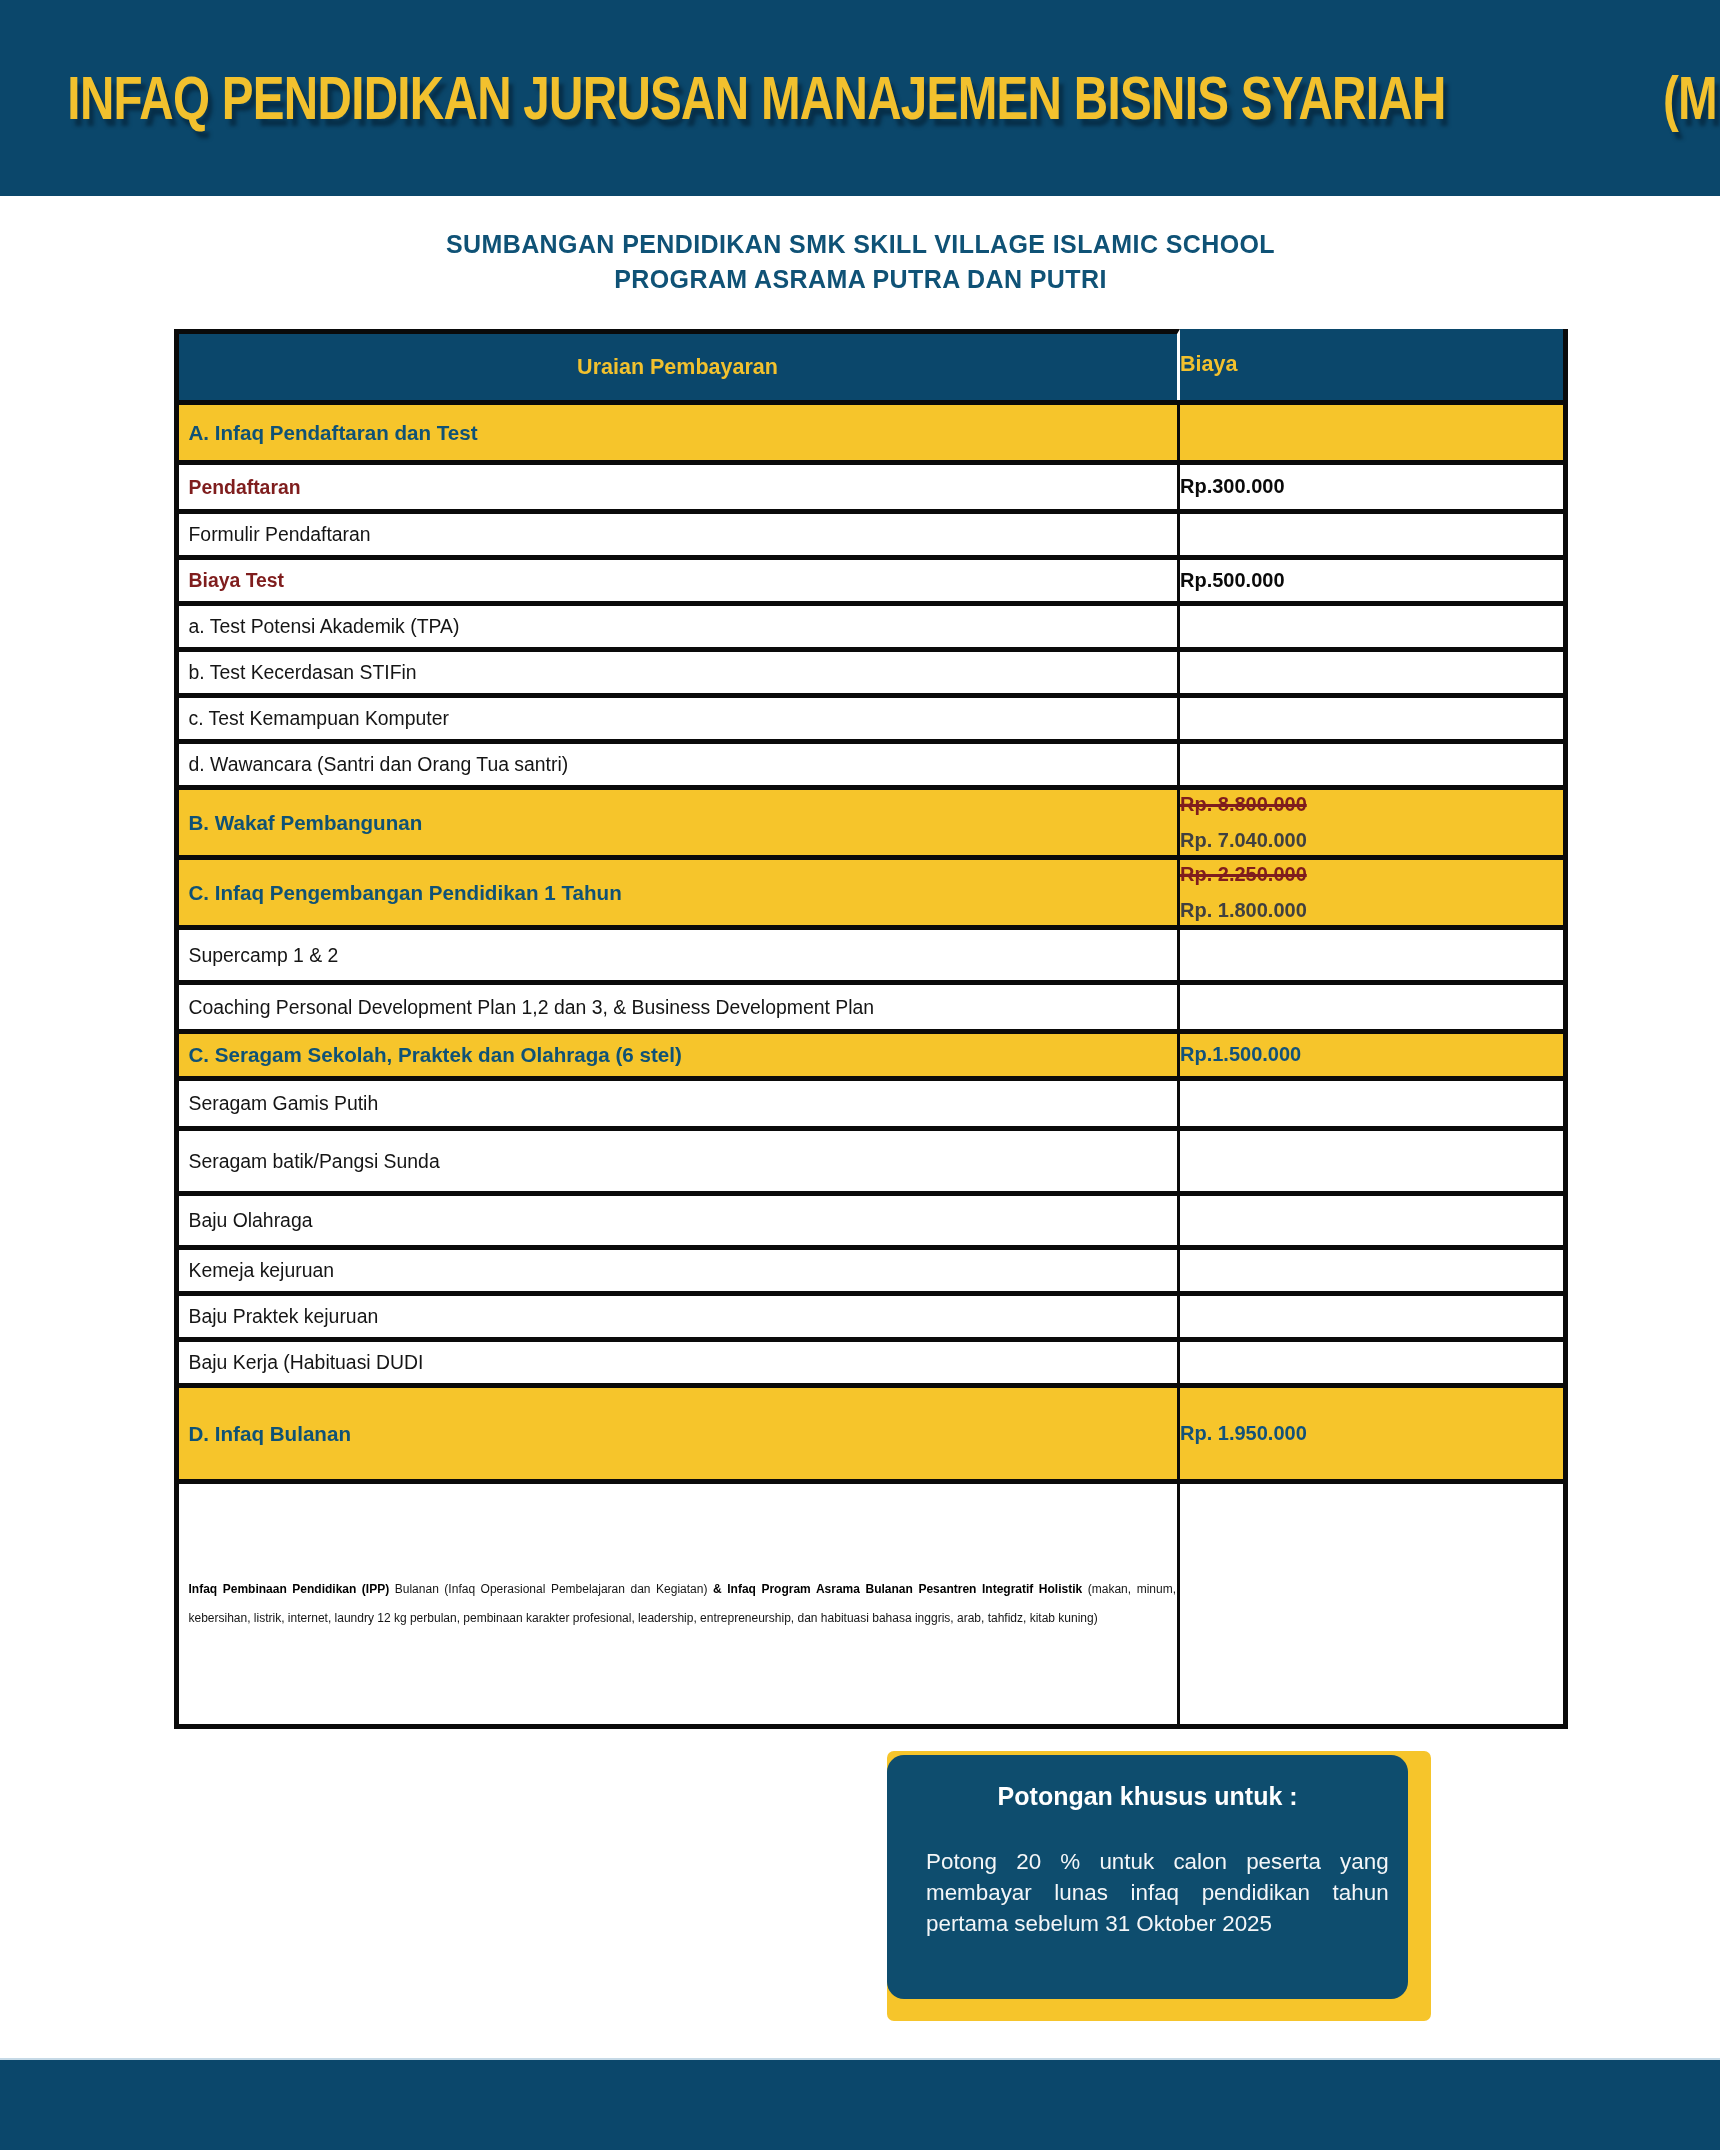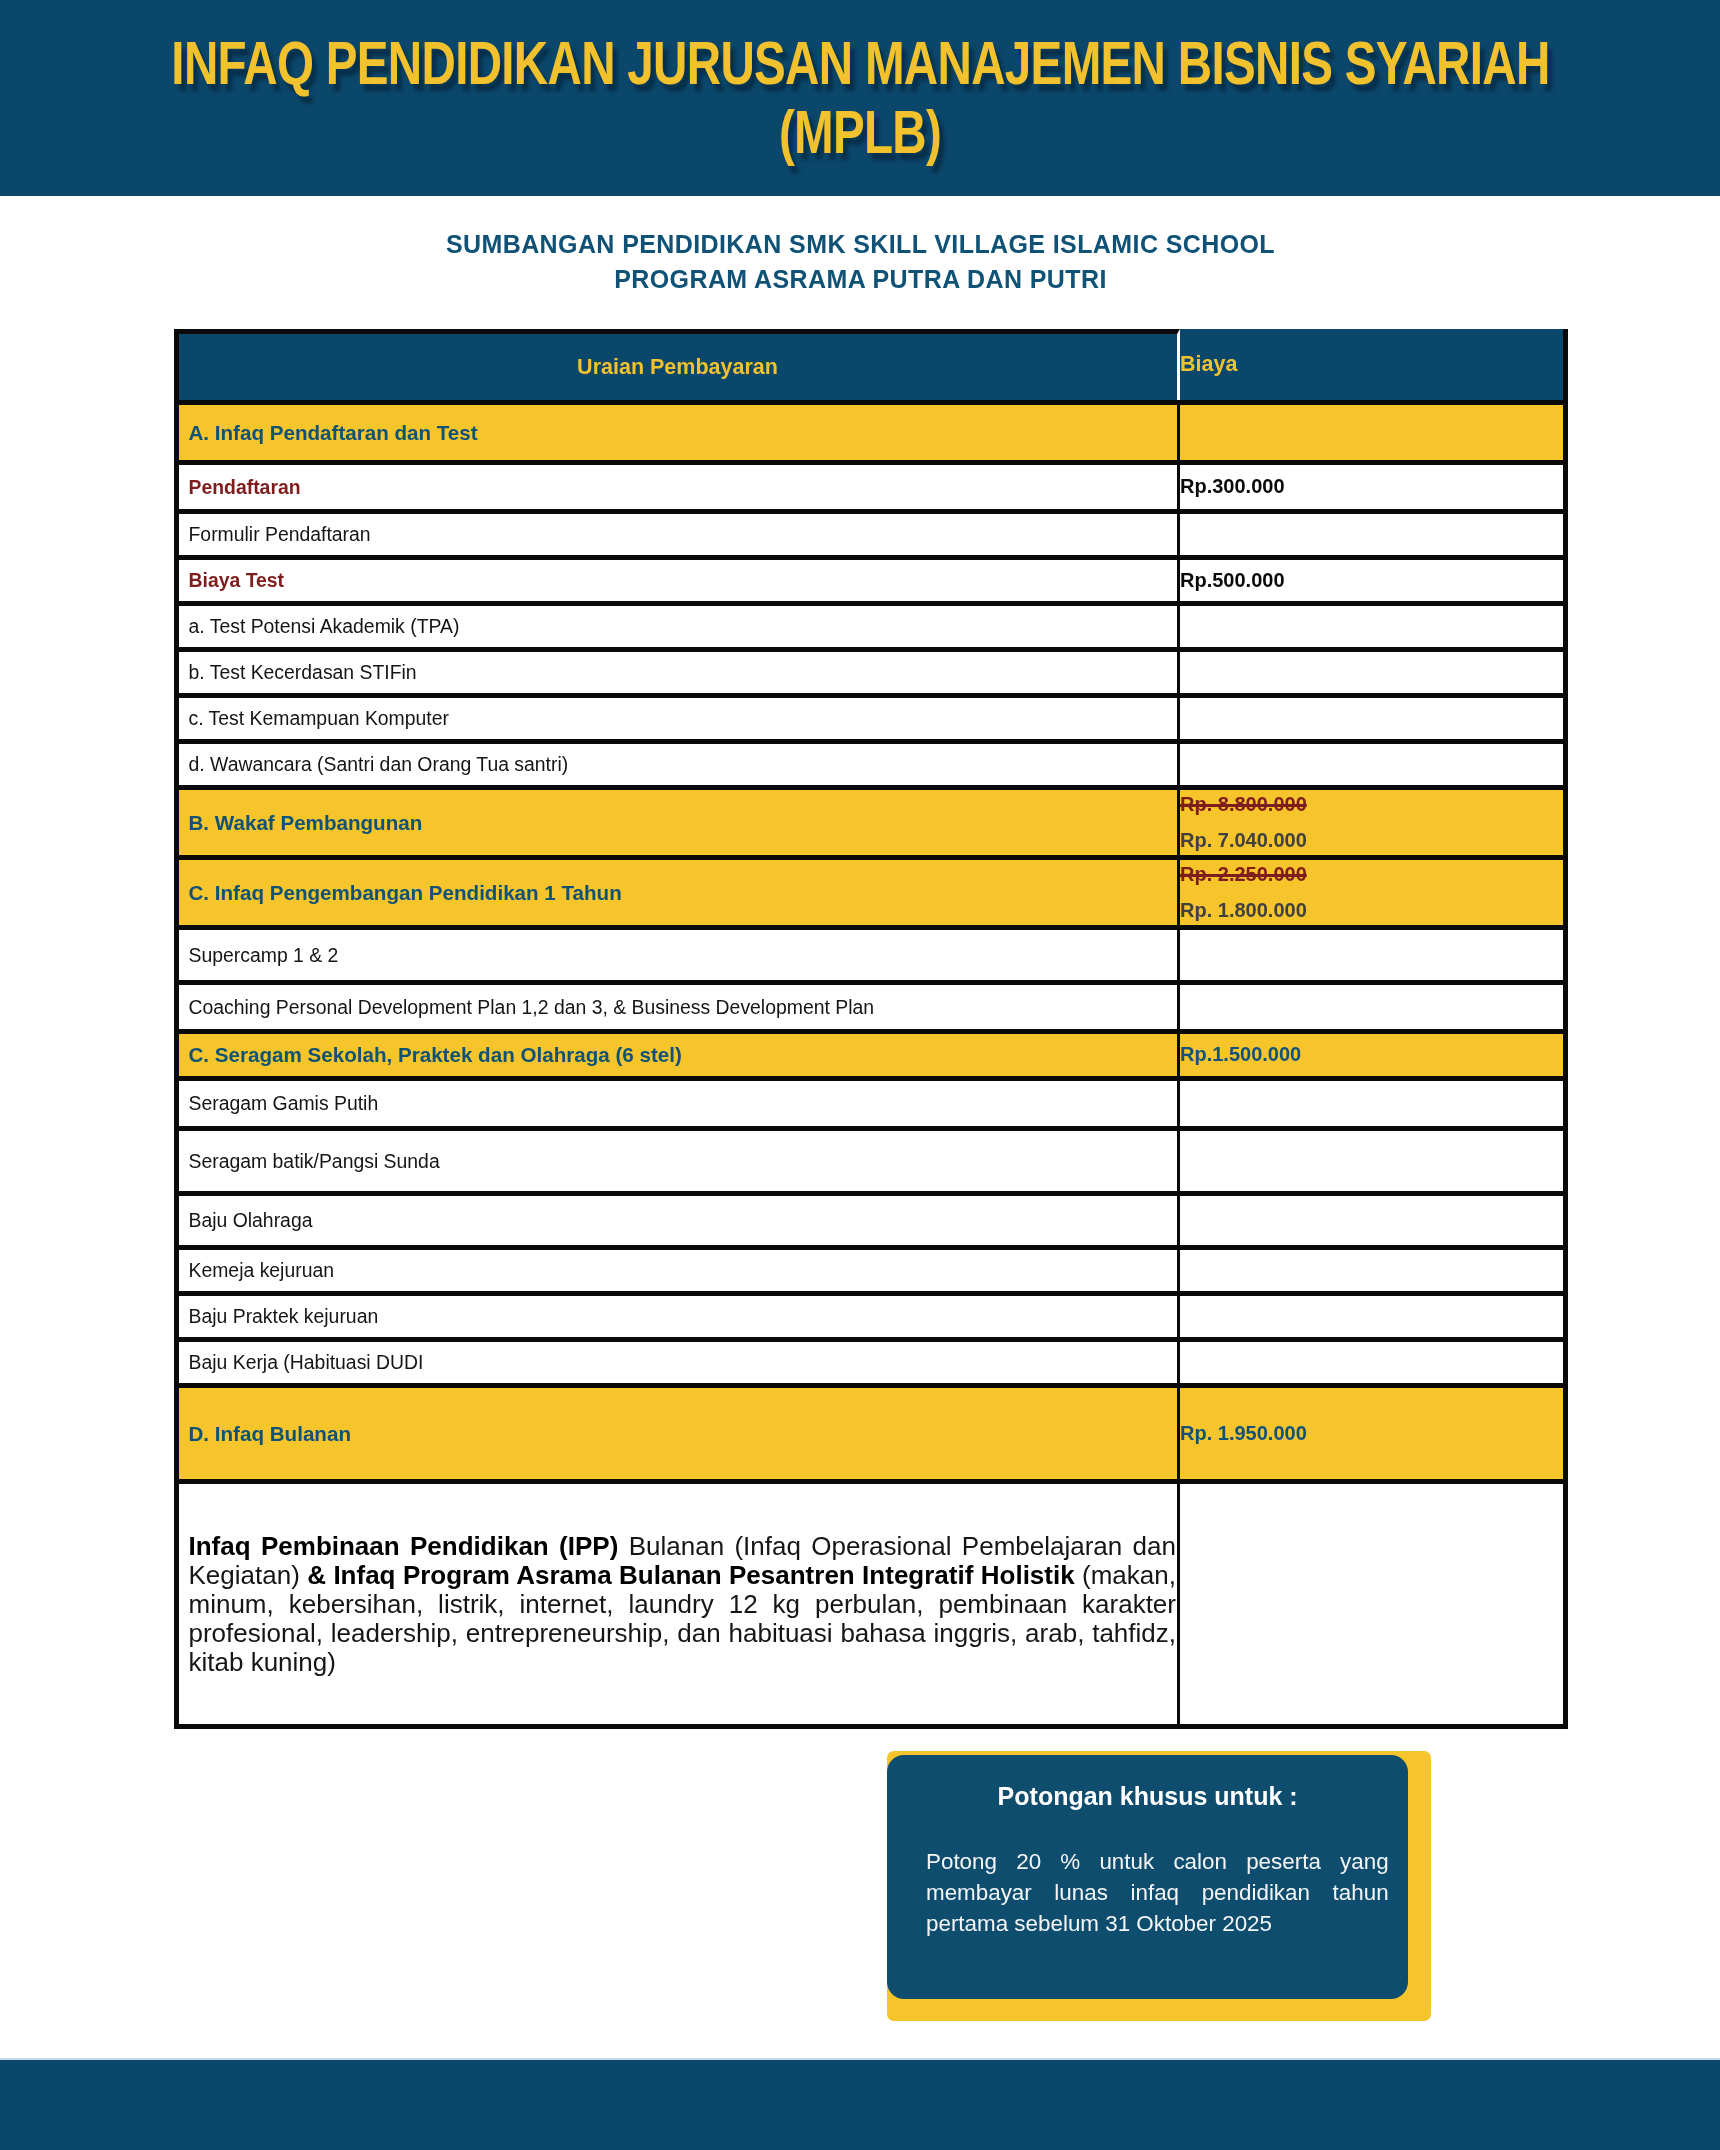--- a/index.html
+++ b/index.html
@@ -1,21 +1,21 @@
 <!DOCTYPE html>
 <html style="font-size:6.9px"><head>
 <meta charset="utf-8">
 <style>
   html,body{margin:0;padding:0;background:#ffffff;}
   body{width:1721px;height:2151px;position:relative;overflow:hidden;
        font-family:"Liberation Sans","DejaVu Sans",sans-serif;}
 
   
   .banner{position:absolute;left:0;top:0;width:1721px;height:196px;background:#0B476B;
-          display:flex;flex-direction:column;align-items:center;justify-content:center;
+          display:flex;flex-direction:row;align-items:center;justify-content:center;
           overflow:hidden;}
   .banner .t1,.banner .t2{display:inline-block;white-space:nowrap;
           font-weight:bold;font-size:61px;line-height:69px;color:#F2C12E;
           letter-spacing:-0.9px;transform:scaleX(0.78);transform-origin:50% 50%;
           text-shadow:6px 6.9px 4.3px rgba(3,28,46,0.55);}
 
   
   .subtitle{position:absolute;left:0;top:227px;width:1721px;text-align:center;
             color:#0F5276;font-weight:bold;font-size:25px;line-height:35px;letter-spacing:0.4px;}
 
@@ -37,21 +37,21 @@
   .sect .cl{border-right-color:#0a0a0a;}
   .sect-label{color:#0F5276;font-weight:bold;font-size:20.6px;}
   .item-label{color:#151515;font-weight:normal;font-size:19.4px;}
   .item-label.b{font-weight:bold;color:#7f1d1d;}
   .price{font-weight:bold;font-size:20px;color:#0a0a0a;line-height:27.5px;}
   .price.blue{color:#12527A;}
   .price .old{display:block;color:#7f1d1d;text-decoration:line-through;
               text-decoration-thickness:3px;}
   .price .new{display:block;color:#404040;margin-top:8px;}
   .note-cell{align-items:center;}
-  .note{font-size:26px;line-height:29px;color:#151515;text-align:justify;width:100%;}
+  .note{font-size:12px;line-height:29px;color:#151515;text-align:justify;width:100%;}
   .note b{color:#000000;}
 
   
   .disc-shadow{position:absolute;left:887px;top:1751px;width:544px;height:270px;
                background:#F6C52B;border-radius:6.9px;}
   .disc-box{position:absolute;left:887px;top:1755px;width:521px;height:244px;
             background:#0E4D6E;border-radius:17px;color:#ffffff;box-sizing:border-box;
             padding:27px 19.4px 0 39px;}
   .disc-title{text-align:center;font-weight:bold;font-size:25px;margin-right:19.4px;}
   .disc-body{margin-top:35px;font-size:22.4px;line-height:31px;text-align:justify;color:#f4f6f8;}

